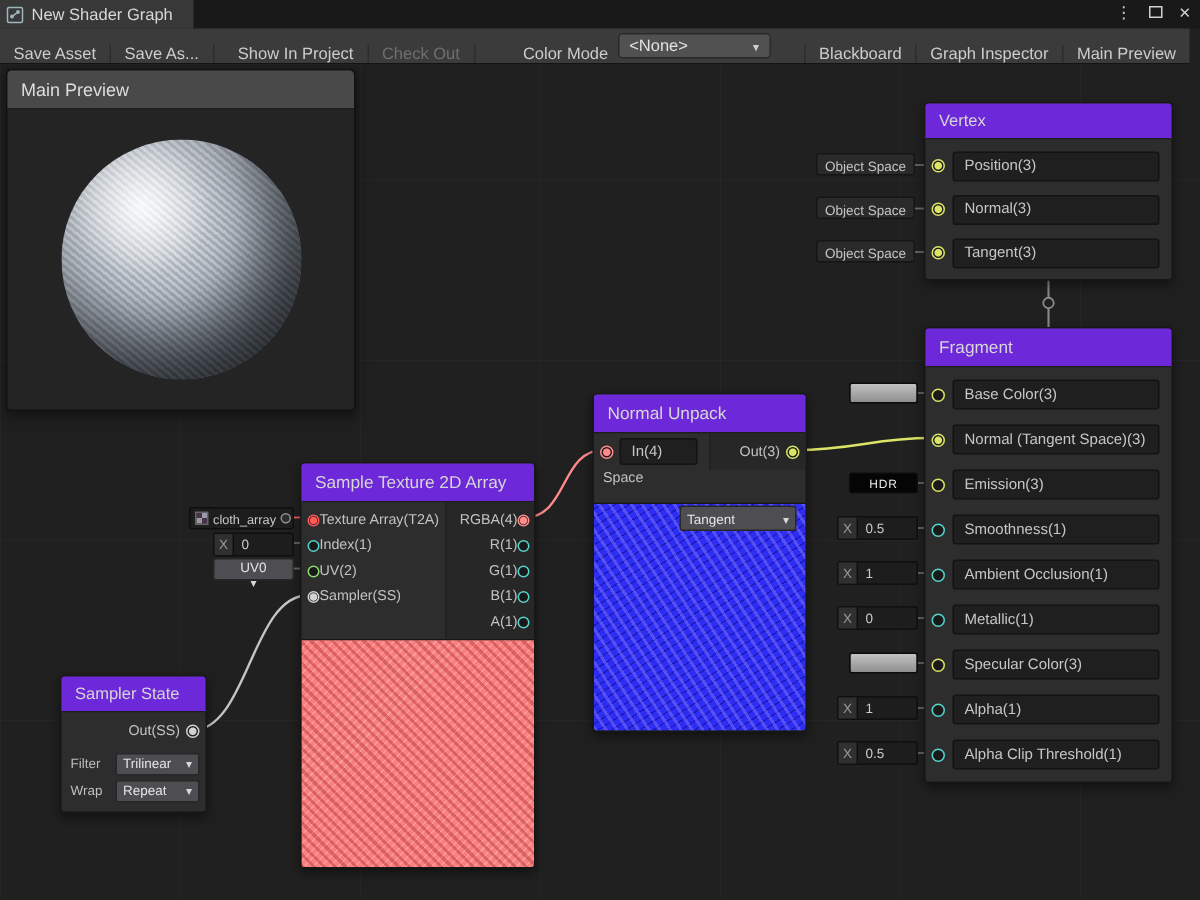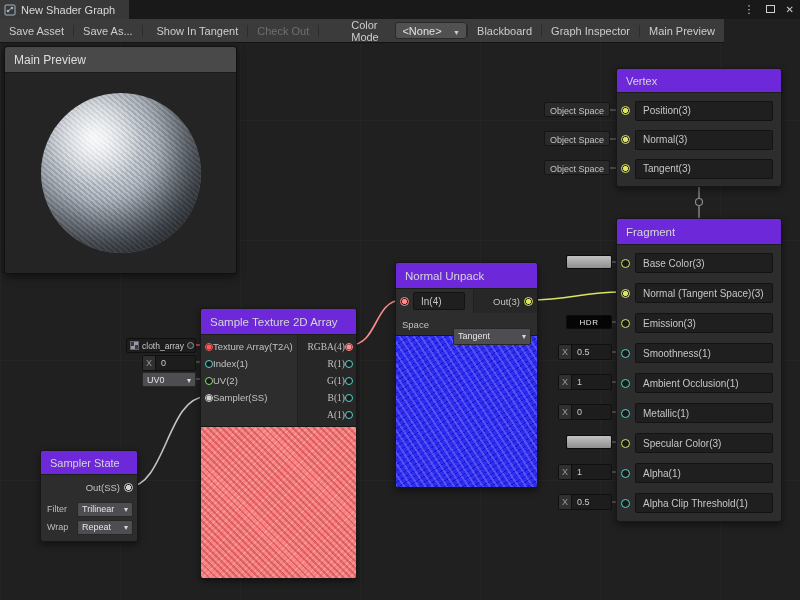--- a/index.html
+++ b/index.html
@@ -17,21 +17,21 @@
   .wtab { height: 19px; background: #383838; display: flex; align-items: center; gap: 5px; padding: 0 14px 0 4px; }
   .wtab .title { font-size: 11px; color: #d8d8d8; white-space: nowrap; }
   .gicon svg { display: block; }
   .wcontrols { position: absolute; right: 6px; top: 0; height: 19px; display: flex; align-items: center; gap: 11px; color: #cfcfcf; }
   .wc { font-size: 11px; line-height: 19px; }
   .icon-kebab::after { content: "\22EE"; }
   .icon-close::after { content: "\2715"; font-size: 10px; }
   .maxbox { display: inline-block; width: 9px; height: 8px; border: 1px solid #cfcfcf; }
 
   
-  .toolbar { position: absolute; top: 19px; left: 0; width: 724px; height: 24px; background: #3b3b3b; border-bottom: 1px solid #141414; z-index: 40; display: flex; align-items: center; font-size: 11px; color: #cdcdcd; }
+  .toolbar { position: absolute; top: 19px; left: 0; width: 793px; height: 24px; background: #3b3b3b; border-bottom: 1px solid #141414; z-index: 40; display: flex; align-items: flex-end; font-size: 11px; color: #cdcdcd; }
   .tbtn { display: flex; align-items: center; padding: 0 9px; border-right: 1px solid #2c2c2c; white-space: nowrap; }
   .tbtn.disabled { color: #6f6f6f; }
   .grp-gap { width: 7px; border-right: 1px solid #2c2c2c; }
   .cm-label { display: flex; align-items: center; padding: 0 7px 0 0; margin-left: 32px; }
   .cm-dd { width: 102px; height: 17px; margin: auto 0; background: #515151; border: 1px solid #2a2a2a; border-radius: 3px; display: flex; align-items: center; justify-content: space-between; padding: 0 6px; color: #e2e2e2; }
   .darr::after { content: "\25BC"; font-size: 7px; color: #cfcfcf; }
   .tb-right { margin-left: auto; display: flex; }
   .tb-right .tbtn { border-right: none; border-left: 1px solid #2c2c2c; }
 
   
@@ -71,45 +71,45 @@
   .dot.filled { background: radial-gradient(circle, var(--pc) 2.2px, #191919 2.9px); }
   .c-v1 { --pc: #54d6cc; } .c-v2 { --pc: #8ce06a; } .c-v3 { --pc: #dbe465; }
   .c-v4 { --pc: #ff8b8b; } .c-tex { --pc: #ff5a5a; } .c-ss { --pc: #d2d2d2; }
 
   
   .sbody { display: flex; align-items: stretch; }
   .scol-in { flex: 1; padding: 3px 0; }
   .scol-out { width: 62px; background: #272727; border-left: 1px solid #202020; padding: 3px 0; }
   .srow { height: 17px; display: flex; align-items: center; gap: 0; padding: 0 4px; font-size: 9.5px; color: #c2c2c2; white-space: nowrap; }
   .srow .dot { width: 8px; height: 8px; }
-  .srow.out { justify-content: flex-end; padding: 0 3px 0 2px; font-family: Liberation Serif, serif; }
+  .srow.out { justify-content: flex-end; padding: 0 3px 0 2px; }
   .preview { border-top: 1px solid #161616; border-radius: 0 0 2px 2px; }
   .red-cloth { height: 152px; background-color: #f98080;
     background-image: repeating-linear-gradient(45deg, rgba(155,25,25,.32) 0 2px, transparent 2px 5px),
                       repeating-linear-gradient(-45deg, rgba(255,215,215,.3) 0 1px, transparent 1px 4px); }
   .blue-normal { height: 152px; background-color: #2e2ef2;
     background-image: repeating-linear-gradient(57deg, rgba(150,130,255,.4) 0 2px, transparent 2px 6px),
                       repeating-linear-gradient(-33deg, rgba(8,8,150,.5) 0 1px, transparent 1px 5px); }
 
   
   .nu-row { display: flex; height: 24px; }
   .nu-in { flex: 1; display: flex; align-items: center; padding-left: 4px; }
   .nu-in .pill { flex: 0 0 auto; width: 52px; margin-left: 4px; height: 18px; }
   .nu-out { width: 64px; background: #272727; border-left: 1px solid #202020; display: flex; align-items: center; justify-content: flex-end; gap: 4px; padding-right: 4px; font-size: 9.5px; color: #c2c2c2; }
-  .nu-space { height: 22px; display: flex; align-items: center; justify-content: space-between; padding: 0 6px; font-size: 9.5px; color: #c2c2c2; gap: 24px; }
+  .nu-space { height: 22px; display: flex; align-items: flex-start; justify-content: space-between; padding: 0 6px; font-size: 9.5px; color: #c2c2c2; gap: 24px; }
 
   
   .ss-out { height: 25px; display: flex; align-items: center; justify-content: flex-end; gap: 4px; padding-right: 4px; font-size: 9.5px; color: #c2c2c2; }
   .ss-row { height: 18px; display: flex; align-items: center; justify-content: space-between; padding: 0 4px 0 6px; font-size: 9px; color: #bdbdbd; }
   .ss-pad { height: 5px; }
 
   
   .ddown { background: #4e4e52; border: 1px solid #272727; border-radius: 2px; height: 15px; display: flex; align-items: center; justify-content: space-between; padding: 0 4px; font-size: 9px; color: #e4e4e4; white-space: nowrap; }
   .ddown.tall { height: 17px; margin-top: 24px; }
-  .abs { position: absolute; z-index: 12; }
+  .abs { position: absolute; z-index: 12; flex-direction: column; }
   .arrow::after { content: "\25BE"; font-size: 8px; color: #d8d8d8; line-height: 1; }
   .enum { position: absolute; z-index: 12; background: #2a2a2a; border: 1px solid #151515; border-radius: 2px; height: 15px; display: flex; align-items: flex-end; padding: 0 5px; font-size: 9px; color: #c4c4c4; white-space: nowrap; }
   .ffield { position: absolute; z-index: 12; height: 16px; background: #1d1d1d; border: 1px solid #0f0f0f; border-radius: 2px; display: flex; align-items: stretch; font-size: 9px; color: #ccc; }
   .ffield .ax { width: 13px; background: #303030; border-right: 1px solid #0f0f0f; display: flex; align-items: center; justify-content: center; color: #9a9a9a; }
   .ffield .val { display: flex; align-items: center; padding: 0 5px; }
   .swatch { position: absolute; z-index: 12; height: 14px; border: 1px solid #0c0c0c; border-radius: 2px; background: linear-gradient(180deg, #c2c2c2, #8f8f8f); }
   .hdr-swatch { position: absolute; z-index: 12; height: 14px; border: 1px solid #0c0c0c; border-radius: 2px; background: #050505; display: flex; align-items: center; justify-content: center; font-size: 8px; color: #e8e8e8; letter-spacing: .5px; }
   .objfield { position: absolute; z-index: 12; height: 15px; background: #1d1d1d; border: 1px solid #0f0f0f; border-radius: 2px; display: flex; align-items: center; gap: 3px; padding: 0 3px; font-size: 8.5px; color: #c8c8c8; white-space: nowrap; }
   .tex-icon { width: 9px; height: 9px; border: 1px solid #666; background: conic-gradient(#99a 0 25%, #434 0 50%, #99a 0 75%, #434 0); flex: none; }
   .picker-dot { width: 7px; height: 7px; border-radius: 50%; border: 1px solid #909090; background: #2c2c2c; margin-left: auto; flex: none; }
@@ -133,21 +133,21 @@
     <span class="wc icon-kebab"></span>
     <span class="wc"><span class="maxbox"></span></span>
     <span class="wc icon-close"></span>
   </div>
 </div>
 
 <div class="toolbar">
   <div class="tbtn">Save Asset</div>
   <div class="tbtn">Save As...</div>
   <div class="grp-gap"></div>
-  <div class="tbtn">Show In Tangent</div>
+  <div class="tbtn">Show In Project</div>
   <div class="tbtn disabled">Check Out</div>
   <div class="cm-label">Color Mode</div>
   <div class="cm-dd">
     <span>&lt;None&gt;</span>
     <span class="darr"></span>
   </div>
   <div class="tb-right">
     <div class="tbtn">Blackboard</div>
     <div class="tbtn">Graph Inspector</div>
     <div class="tbtn">Main Preview</div>

